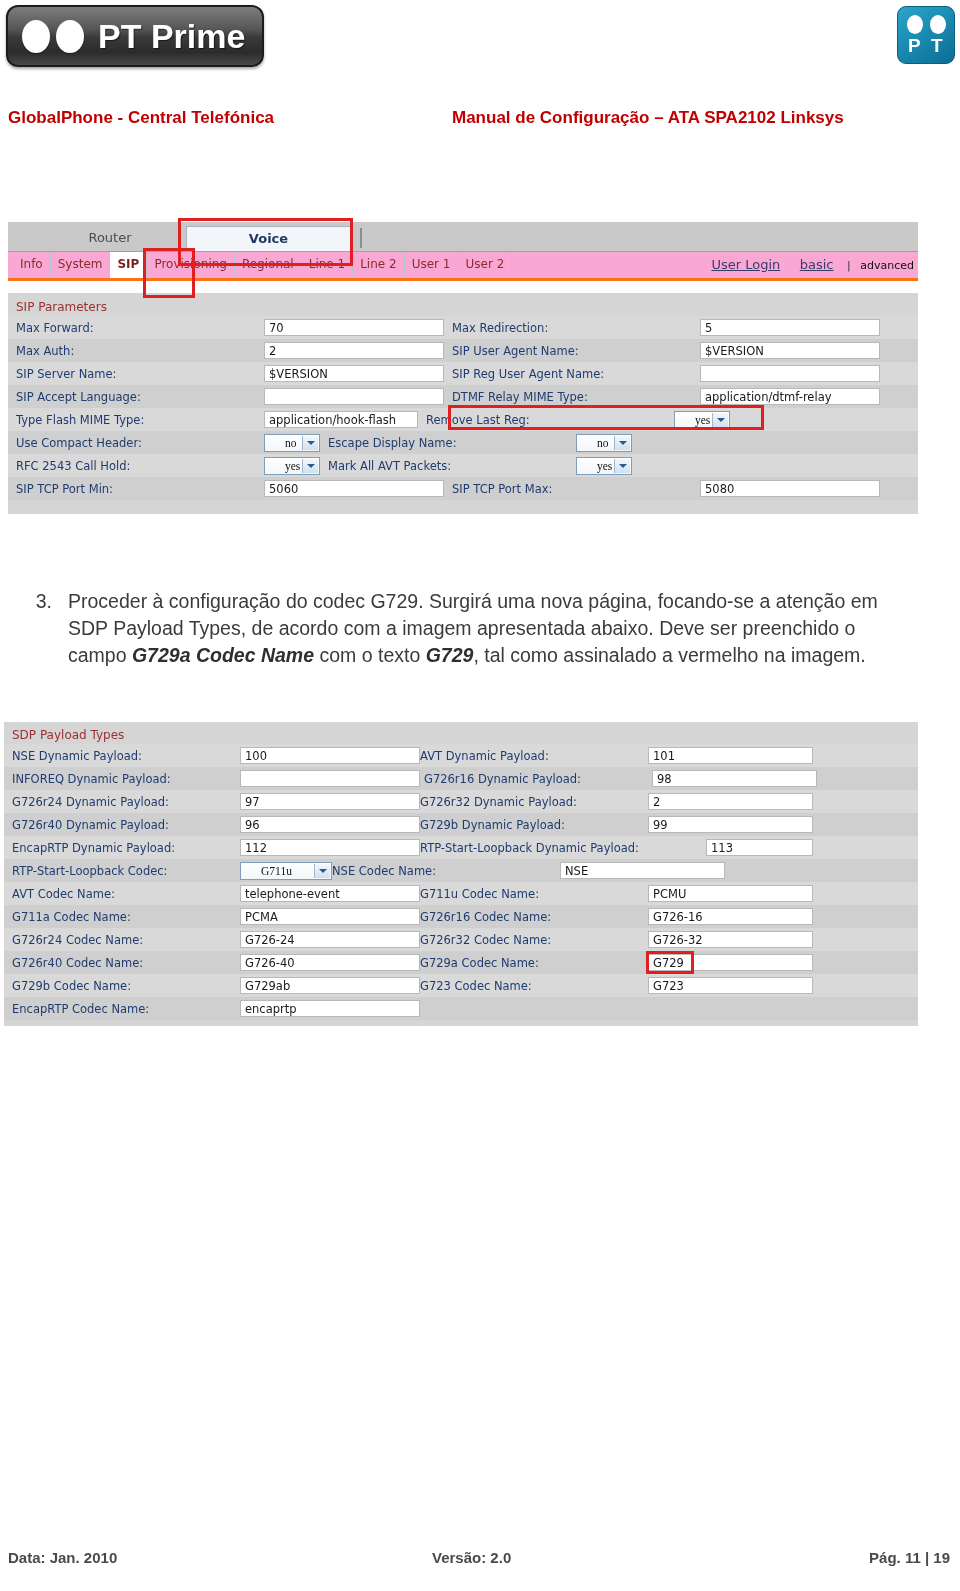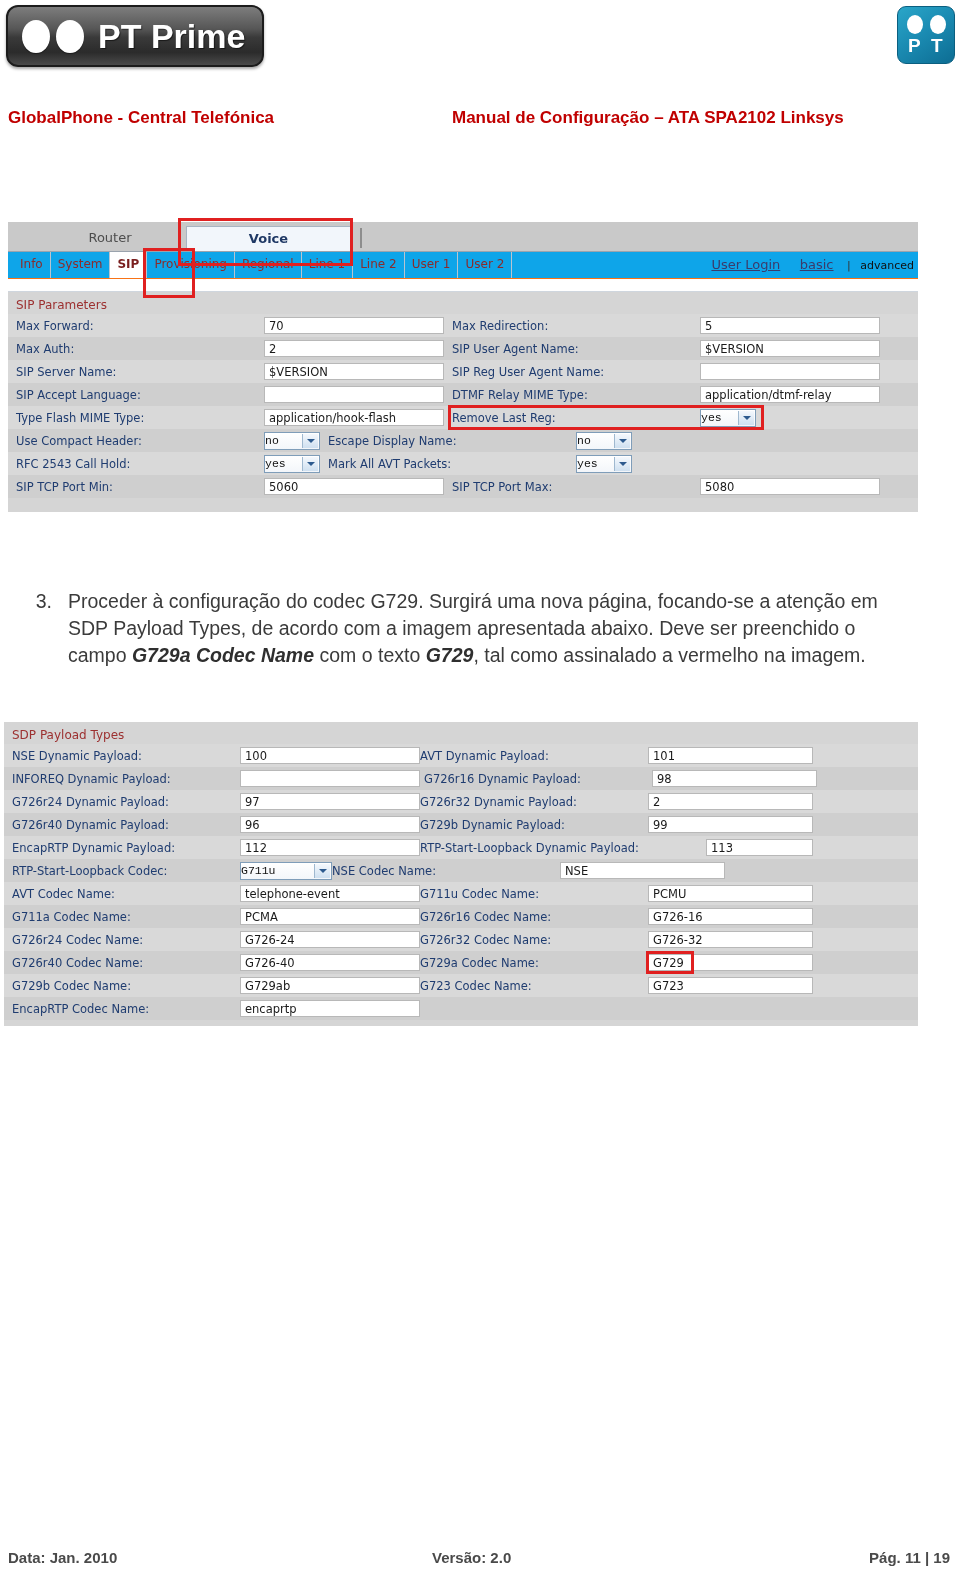--- a/index.html
+++ b/index.html
@@ -134,23 +134,23 @@
     border-bottom: none;
     box-sizing: border-box;
   }
   .toptab.divider {
     left: 352px; width: 2px; top: 6px; height: 20px;
     background: #8d8d8d;
   }
 
   .spa-tabrow-sub {
     height: 26px;
-    background: #0ea5e9;
+    background: #f9a8d4;
     position: relative;
-    border-bottom: 1px solid #f97316;
+    border-bottom: 3px solid #f97316;
     white-space: nowrap;
   }
   .subtab {
     display: inline-block;
     height: 26px;
     line-height: 25px;
     padding: 0 7px;
     color: #8b2b2b;
     font-size: 12px;
     border-right: 1px solid #b9c4d0;
@@ -221,24 +221,24 @@
     font-family: "DejaVu Sans", sans-serif;
   }
   .pselect {
     background: linear-gradient(180deg,#ffffff 0%, #f3f6fa 100%);
     border: 1px solid #7f9db9;
     height: 18px;
     line-height: 16px;
     box-sizing: border-box;
     font-size: 11.5px;
     color: #111;
-    padding-left: 0;
+    padding-left: 20px;
     position: relative;
     white-space: nowrap;
-    font-family: Liberation Mono, monospace;
+    font-family: Liberation Serif, serif;
   }
   .pselect .arrowbox {
     position: absolute;
     right: 1px; top: 1px;
     width: 15px; height: 14px;
     background: linear-gradient(180deg,#f4f8fd 0%, #cfe0f0 100%);
     border-left: 1px solid #9fb8cf;
     display: flex; align-items: center; justify-content: center;
   }
   .pselect .arrowbox:after {
@@ -361,21 +361,21 @@
         </div>
         <div class="prow" style="background: rgb(207, 207, 207);">
           <div class="plabel" style="width: 248px;">SIP Accept Language:</div>
           <div class="pfield" style="width: 180px;"></div>
           <div style="width: 8px;"></div>
           <div class="plabel" style="width: 248px; padding-left: 0px;">DTMF Relay MIME Type:</div>
           <div class="pfield" style="width: 180px;">application/dtmf-relay</div>
         </div>
         <div class="prow" style="background: rgb(217, 217, 217);">
           <div class="plabel" style="width: 248px;">Type Flash MIME Type:</div>
-          <div class="pfield" style="width: 180px;">application/hook-flash</div>
+          <div class="pfield" style="width: 154px;">application/hook-flash</div>
           <div style="width: 8px;"></div>
           <div class="plabel" style="width: 248px; padding-left: 0px;">Remove Last Reg:</div>
           <div class="pselect" style="width: 56px;"><span>yes</span><span class="arrowbox"></span></div>
         </div>
         <div class="prow" style="background: rgb(207, 207, 207);">
           <div class="plabel" style="width: 248px;">Use Compact Header:</div>
           <div class="pselect" style="width: 56px;"><span>no</span><span class="arrowbox"></span></div>
           <div style="width: 8px;"></div>
           <div class="plabel" style="width: 248px; padding-left: 0px;">Escape Display Name:</div>
           <div class="pselect" style="width: 56px;"><span>no</span><span class="arrowbox"></span></div>

